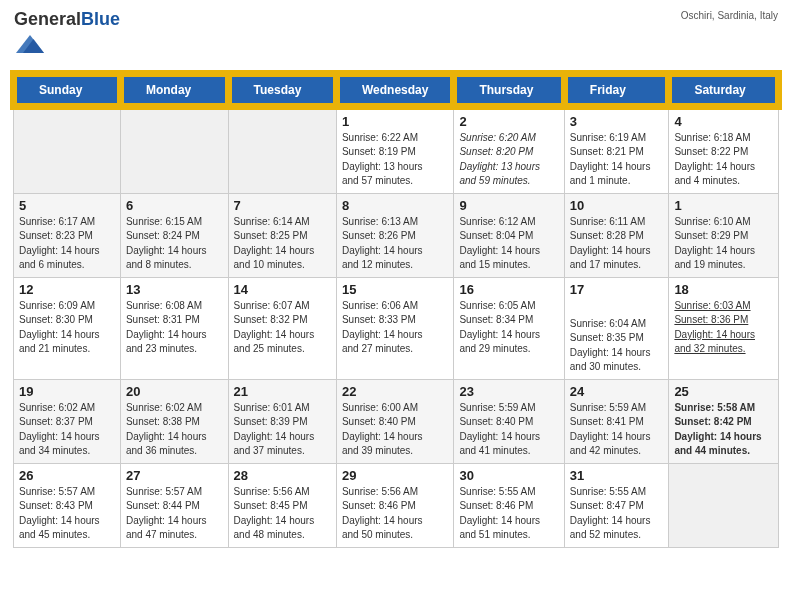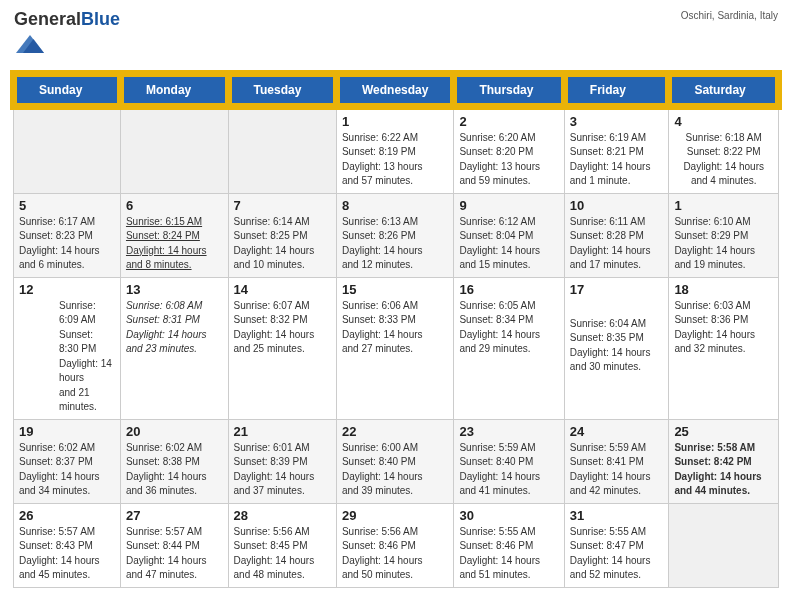--- a/index.html
+++ b/index.html
@@ -131,51 +131,51 @@
         <td class="empty"></td>
         <td>
           <div class="day-number">1</div>
           <div class="day-info" style="white-space: pre-line;">Sunrise: 6:22 AM
 Sunset: 8:19 PM
 Daylight: 13 hours
 and 57 minutes.</div>
         </td>
         <td>
           <div class="day-number">2</div>
-          <div class="day-info" style="white-space: pre-line;">Sunrise: 6:20 AM
+          <div class="day-info" style="white-space: pre-line; font-style: italic;">Sunrise: 6:20 AM
 Sunset: 8:20 PM
 Daylight: 13 hours
 and 59 minutes.</div>
         </td>
         <td>
           <div class="day-number">3</div>
           <div class="day-info" style="white-space: pre-line;">Sunrise: 6:19 AM
 Sunset: 8:21 PM
 Daylight: 14 hours
 and 1 minute.</div>
         </td>
         <td>
           <div class="day-number">4</div>
-          <div class="day-info" style="white-space: pre-line; text-align: center;">Sunrise: 6:18 AM
+          <div class="day-info" style="white-space: pre-line;">Sunrise: 6:18 AM
 Sunset: 8:22 PM
 Daylight: 14 hours
 and 4 minutes.</div>
         </td>
       </tr>
       <tr>
         <td>
           <div class="day-number">5</div>
           <div class="day-info" style="white-space: pre-line;">Sunrise: 6:17 AM
 Sunset: 8:23 PM
 Daylight: 14 hours
 and 6 minutes.</div>
         </td>
         <td>
           <div class="day-number">6</div>
-          <div class="day-info" style="white-space: pre-line; text-decoration: underline;">Sunrise: 6:15 AM
+          <div class="day-info" style="white-space: pre-line;">Sunrise: 6:15 AM
 Sunset: 8:24 PM
 Daylight: 14 hours
 and 8 minutes.</div>
         </td>
         <td>
           <div class="day-number">7</div>
           <div class="day-info" style="white-space: pre-line;">Sunrise: 6:14 AM
 Sunset: 8:25 PM
 Daylight: 14 hours
 and 10 minutes.</div>
@@ -205,28 +205,28 @@
           <div class="day-number">1</div>
           <div class="day-info" style="white-space: pre-line;">Sunrise: 6:10 AM
 Sunset: 8:29 PM
 Daylight: 14 hours
 and 19 minutes.</div>
         </td>
       </tr>
       <tr>
         <td>
           <div class="day-number">12</div>
-          <div class="day-info" style="white-space: pre-line; margin-left: 40px;">Sunrise: 6:09 AM
+          <div class="day-info" style="white-space: pre-line;">Sunrise: 6:09 AM
 Sunset: 8:30 PM
 Daylight: 14 hours
 and 21 minutes.</div>
         </td>
         <td>
           <div class="day-number">13</div>
-          <div class="day-info" style="white-space: pre-line; font-style: italic;">Sunrise: 6:08 AM
+          <div class="day-info" style="white-space: pre-line;">Sunrise: 6:08 AM
 Sunset: 8:31 PM
 Daylight: 14 hours
 and 23 minutes.</div>
         </td>
         <td>
           <div class="day-number">14</div>
           <div class="day-info" style="white-space: pre-line;">Sunrise: 6:07 AM
 Sunset: 8:32 PM
 Daylight: 14 hours
 and 25 minutes.</div>
@@ -247,21 +247,21 @@
         </td>
         <td>
           <div class="day-number">17</div>
           <div class="day-info" style="white-space: pre-line; margin-top: 20px;">Sunrise: 6:04 AM
 Sunset: 8:35 PM
 Daylight: 14 hours
 and 30 minutes.</div>
         </td>
         <td>
           <div class="day-number">18</div>
-          <div class="day-info" style="white-space: pre-line;">Sunrise: 6:03 AM
+          <div class="day-info" style="white-space: pre-line; text-decoration: underline;">Sunrise: 6:03 AM
 Sunset: 8:36 PM
 Daylight: 14 hours
 and 32 minutes.</div>
         </td>
       </tr>
       <tr>
         <td>
           <div class="day-number">19</div>
           <div class="day-info" style="white-space: pre-line;">Sunrise: 6:02 AM
 Sunset: 8:37 PM

